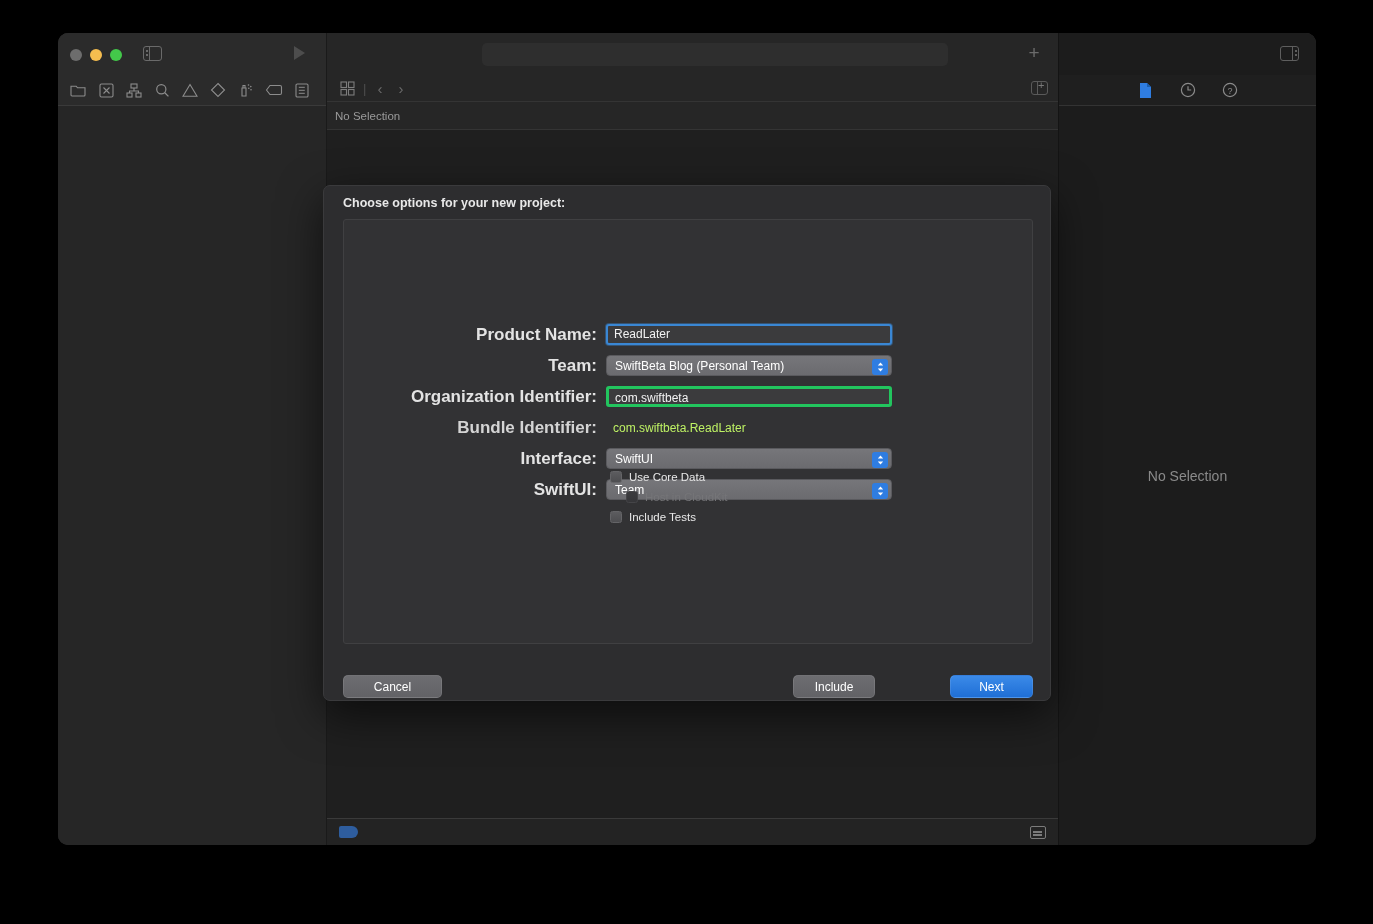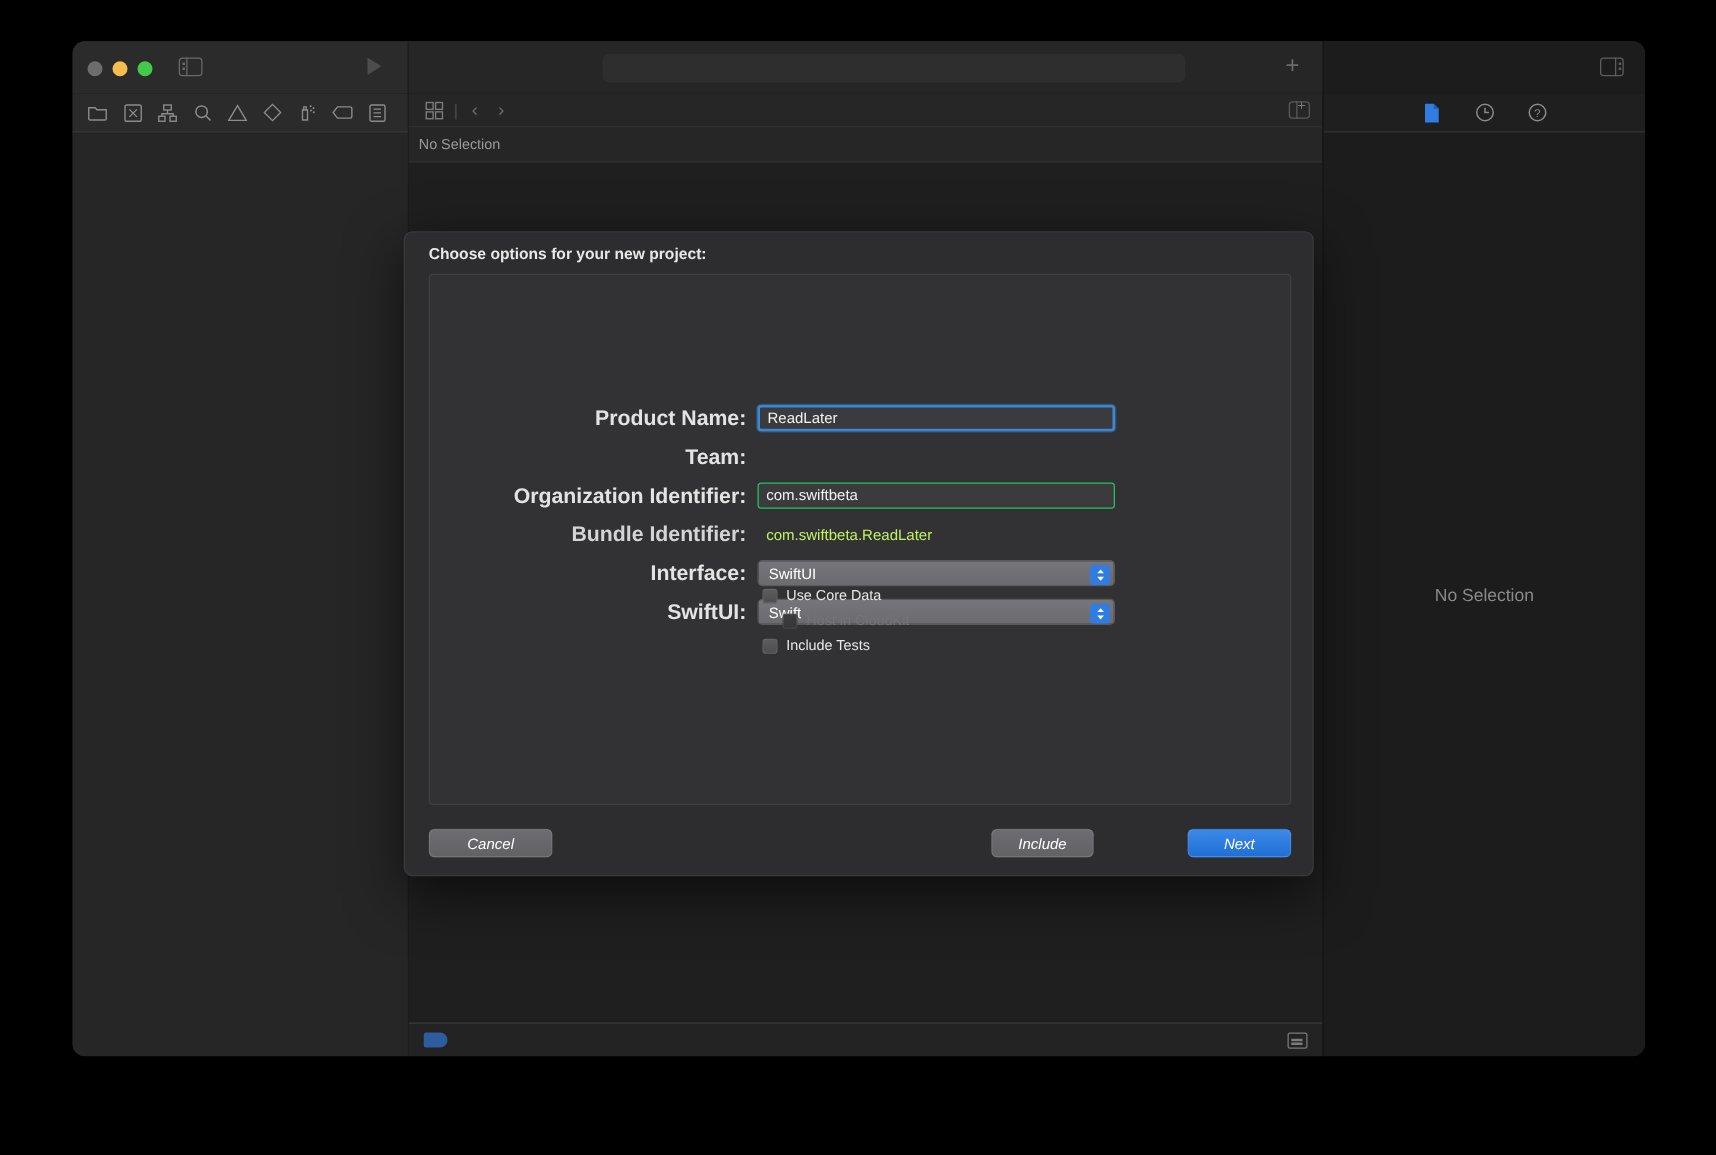--- a/index.html
+++ b/index.html
@@ -229,21 +229,21 @@
     display: flex; align-items: center;
   }
   .flabel {
     width: 262px; text-align: right; padding-right: 9px;
     font-size: 17px; color: #e3e3e3; font-weight: 600;
   }
   .flabel.dim { color: #d4d4d4; }
   .ftext {
     width: 286px; height: 21px;
     background: #3b3b3d;
-    border: 1px solid #22c55e;
+    border: 3px solid #22c55e;
     border-radius: 3px;
     font-size: 12px; color: #f2f2f2;
     padding: 0 6px; line-height: 19px;
   }
   .ftext.focused {
     border: 2px solid #3a87d4;
     box-shadow: 0 0 0 1px rgba(58,135,212,0.4);
     line-height: 17px;
   }
   .fstatic {
@@ -283,27 +283,26 @@
     border-color: #454548;
   }
   .clabel { font-size: 11.5px; color: #e8e8e8; }
   .clabel.dis { color: #757578; }
   .crow.indent .spacer { width: 282px; }
 
   .sheet-buttons {
     position: absolute; left: 19px; bottom: 14px; width: 690px; height: 23px;
   }
   .btn {
-    position: absolute; top: 0;
+    position: absolute; top: 12px;
     height: 23px;
     border-radius: 5px;
     font-size: 12px;
     display: flex; align-items: center; justify-content: center;
     border: 0.5px solid rgba(255,255,255,0.10);
-    font-style: italic;
   }
   .btn.gray {
     background: linear-gradient(#6d6d71, #626266);
     color: #ffffff;
   }
   .btn.blue {
     background: linear-gradient(#3b8ae8, #1f6fd6);
     color: #ffffff;
   }
   #btn-cancel { left: 0; width: 99px; }
@@ -457,20 +456,28 @@
 
       <div class="form">
 
         <div class="frow">
           <div class="flabel">Product Name:</div>
           <div class="ftext focused">ReadLater</div>
         </div>
 
         <div class="frow">
           <div class="flabel">Team:</div>
+          <div class="fselect">
+            <span>SwiftBeta Blog (Personal Team)</span>
+            <span class="stepper">
+              <svg width="9" height="12" viewBox="0 0 9 12">
+                  <path d="M4.5 1.5L7.2 4.6H1.8zM4.5 10.5L1.8 7.4h5.4z" fill="#ffffff"></path>
+                </svg>
+            </span>
+          </div>
         </div>
 
         <div class="frow">
           <div class="flabel">Organization Identifier:</div>
           <div class="ftext">com.swiftbeta</div>
         </div>
 
         <div class="frow">
           <div class="flabel dim">Bundle Identifier:</div>
           <div class="fstatic">com.swiftbeta.ReadLater</div>
@@ -484,21 +491,21 @@
               <svg width="9" height="12" viewBox="0 0 9 12">
                   <path d="M4.5 1.5L7.2 4.6H1.8zM4.5 10.5L1.8 7.4h5.4z" fill="#ffffff"></path>
                 </svg>
             </span>
           </div>
         </div>
 
         <div class="frow">
           <div class="flabel">SwiftUI:</div>
           <div class="fselect">
-            <span>Swift</span>
+            <span>Team</span>
             <span class="stepper">
               <svg width="9" height="12" viewBox="0 0 9 12">
                   <path d="M4.5 1.5L7.2 4.6H1.8zM4.5 10.5L1.8 7.4h5.4z" fill="#ffffff"></path>
                 </svg>
             </span>
           </div>
         </div>
       </div>
 
       <div class="checks">

